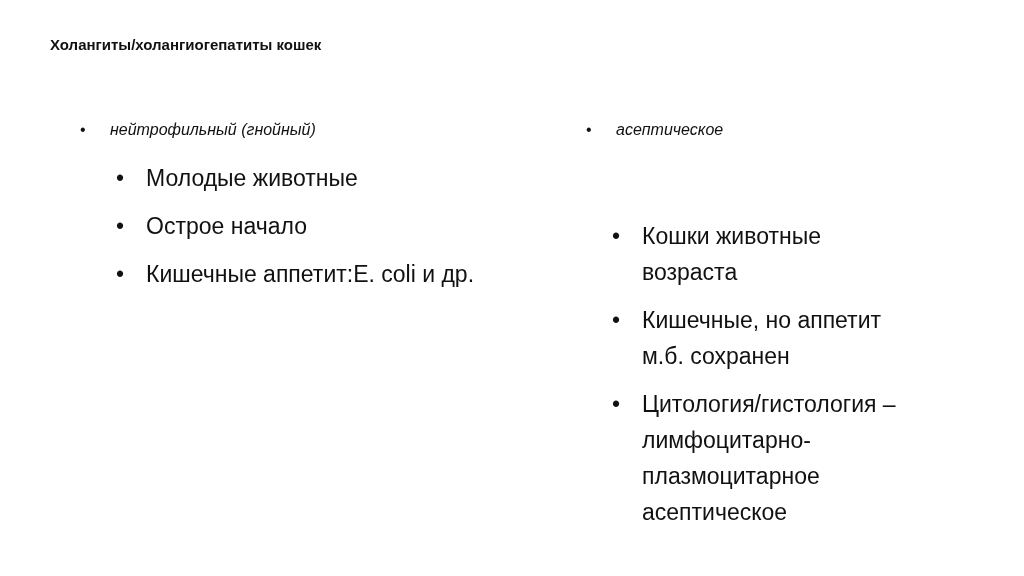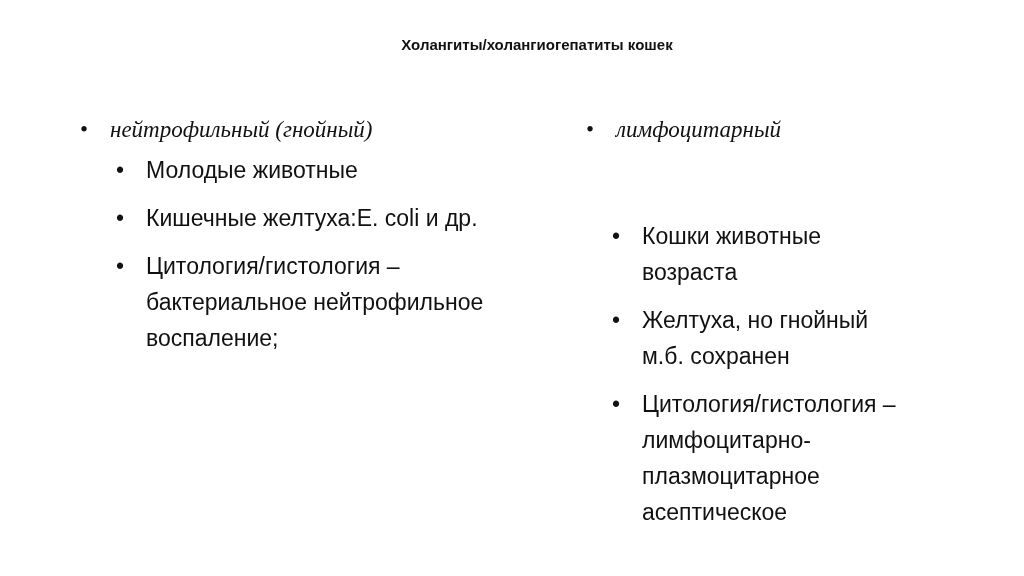--- a/index.html
+++ b/index.html
@@ -4,55 +4,55 @@
 <style>
   html, body { margin: 0; padding: 0; }
   body {
     width: 1024px; height: 576px; overflow: hidden;
     background: #ffffff; color: #111111;
     font-family: "Liberation Sans", "DejaVu Sans", sans-serif;
     position: relative;
   }
   .title {
     position: absolute; left: 0; top: 36px; width: 1024px;
-    text-align: center; font-weight: bold; font-size: 15px; color: #111;
+    text-align: left; font-weight: bold; font-size: 15px; color: #111;
     padding-left: 50px; box-sizing: border-box;
   }
   .col { position: absolute; }
   .col-left { left: 80px; top: 112px; width: 480px; }
   .col-right { left: 586px; top: 112px; width: 420px; }
   .l1 {
     position: relative; padding-left: 30px;
-    font-size: 23px; font-style: italic; line-height: 36px; font-family: Liberation Serif, serif;
+    font-size: 16px; font-style: italic; line-height: 36px;
   }
   .l1::before, .l2::before {
     content: "\2022"; position: absolute; left: 0; top: 0;
     font-style: normal;
   }
   .l2 {
     position: relative; padding-left: 30px;
     font-size: 23px; line-height: 36px; margin-bottom: 12px;
   }
-  .col-left .sub { margin-left: 36px; margin-top: 4px; }
+  .col-left .sub { margin-left: 36px; margin-top: 12px; }
   .col-right .sub { margin-left: 26px; margin-top: 70px; }
 </style>
 </head>
 <body>
 
 <div class="title">Холангиты/холангиогепатиты кошек</div>
 
 <div class="col col-left">
   <div class="l1">нейтрофильный (гнойный)</div>
   <div class="sub">
     <div class="l2">Молодые животные</div>
-    <div class="l2" style="width:380px">Кишечные желтуха:E. coli и др.</div>
-    <div class="l2" style="width:360px">Цитология/гистология – бактериальное нейтрофильное воспаление;</div>
+    <div class="l2">Острое начало</div>
+    <div class="l2" style="width:380px">Кишечные аппетит:E. coli и др.</div>
   </div>
 </div>
 
 <div class="col col-right">
-  <div class="l1">лимфоцитарный</div>
+  <div class="l1">асептическое</div>
   <div class="sub">
     <div class="l2" style="width:230px">Кошки животные возраста</div>
-    <div class="l2" style="width:250px">Желтуха, но гнойный м.б. сохранен</div>
+    <div class="l2" style="width:250px">Кишечные, но аппетит м.б. сохранен</div>
     <div class="l2" style="width:320px">Цитология/гистология – лимфоцитарно-плазмоцитарное асептическое</div>
   </div>
 </div>
 
 </body></html>

